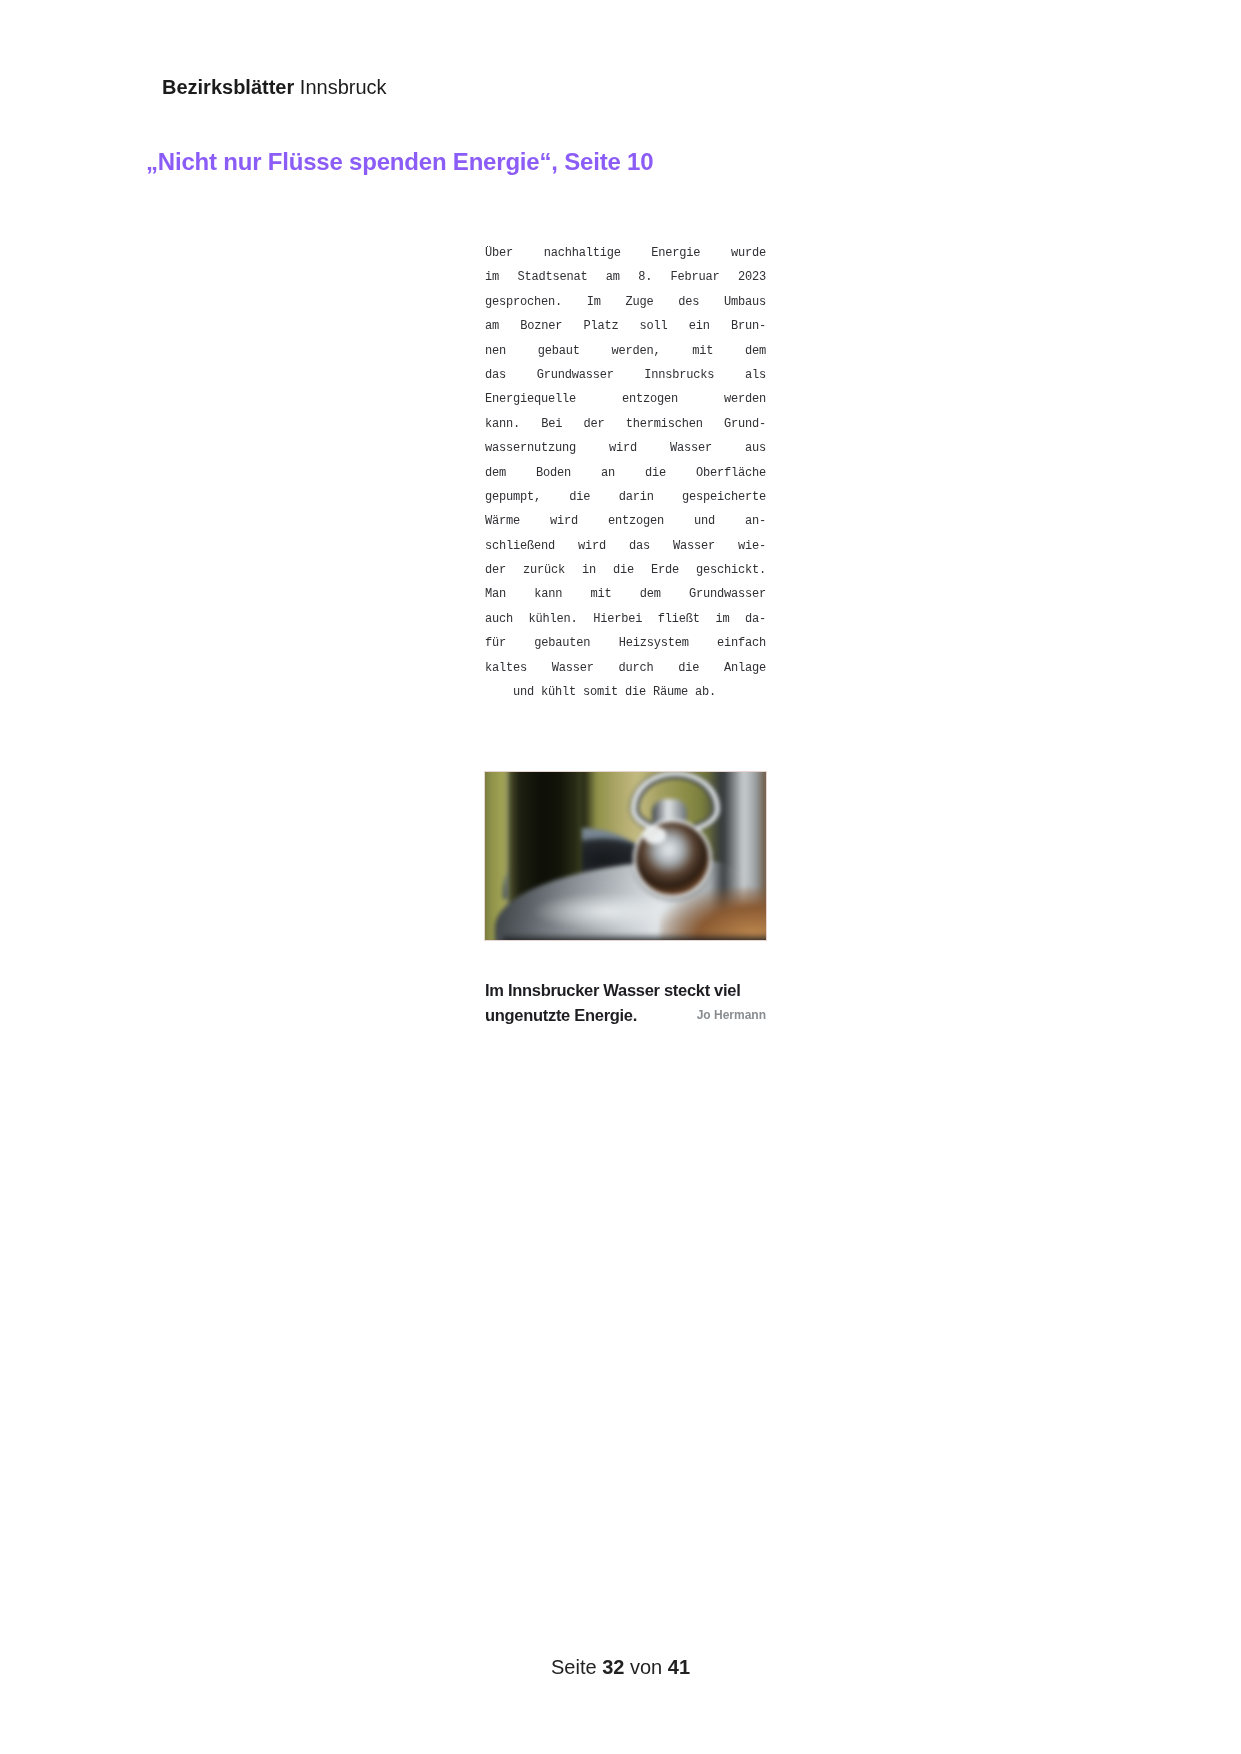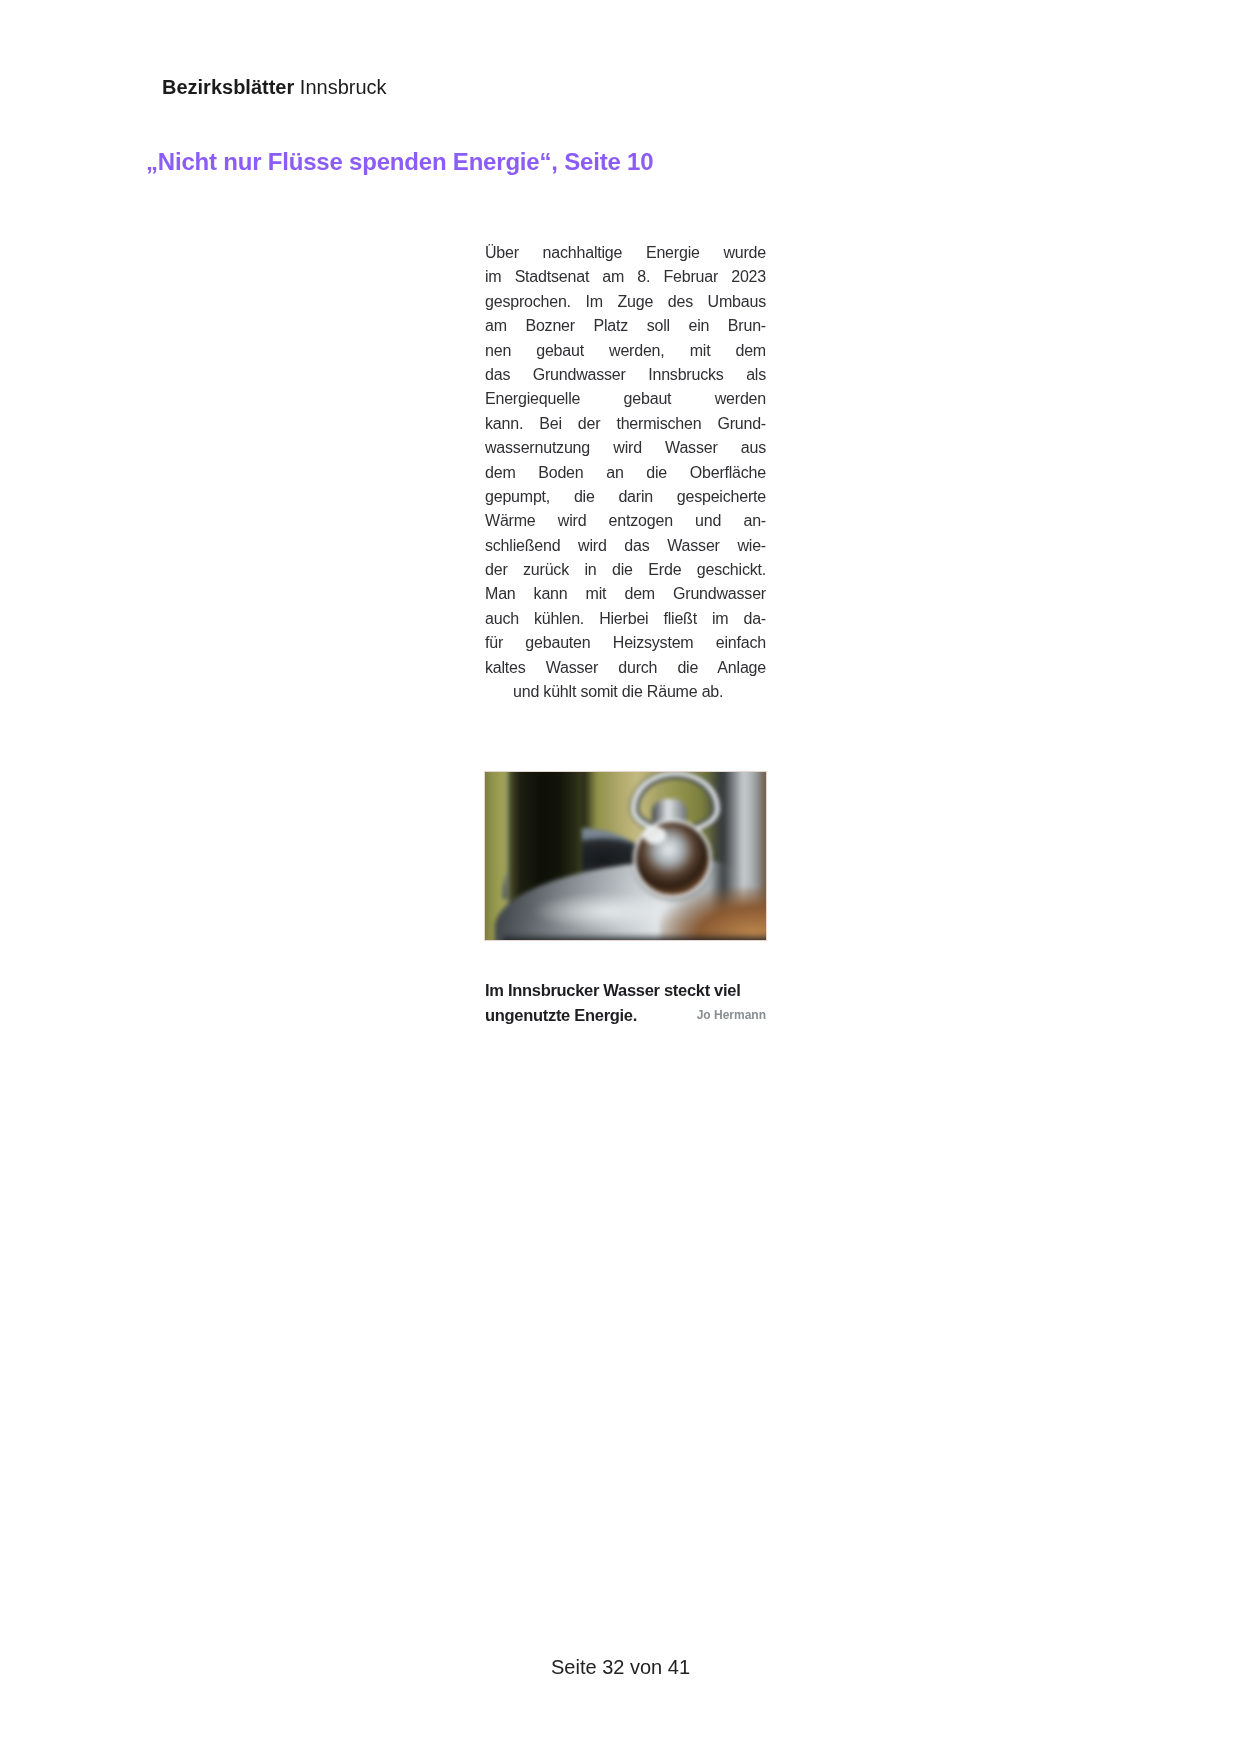--- a/index.html
+++ b/index.html
@@ -22,37 +22,37 @@
   .doc-title {
     position: absolute; left: 146px; top: 148px;
     font-size: 24px; font-weight: bold; color: #8b5cf6;
     letter-spacing: -0.2px;
   }
 
   .page-footer {
     position: absolute; left: 0; top: 1656px; width: 1241px;
     text-align: center; font-size: 20px; color: #222;
   }
-  .page-footer .num { font-weight: normal; }
+  .page-footer .num { font-weight: bold; }
 
   
   .clipping {
     position: absolute; left: 485px; top: 234px; width: 281px;
   }
   .headline {
     font-family: "DejaVu Serif", serif;
     font-weight: bold;
     font-size: 27.5px; line-height: 32px;
     color: #232329; letter-spacing: -0.6px;
     margin: 0 0 6px 0;
   }
   .article-body {
     margin-top: 7px;
-    font-family: Liberation Sans, sans-serif;
-    font-size: 16px; line-height: 24.4px;
+    font-family: Liberation Mono, monospace;
+    font-size: 12px; line-height: 24.4px;
     color: #2f2f34; letter-spacing: -0.2px;
   }
   .body-line {
     text-align: justify;
     text-align-last: justify;
     white-space: normal;
     height: 24.4px; overflow: hidden;
   }
   .body-line:last-child { text-align-last: left; margin-left: 28px; }
 
@@ -177,21 +177,21 @@
       <div class="body-line">im Stadtsenat am 8. Februar 2023</div>
 
       <div class="body-line">gesprochen. Im Zuge des Umbaus</div>
 
       <div class="body-line">am Bozner Platz soll ein Brun-</div>
 
       <div class="body-line">nen gebaut werden, mit dem</div>
 
       <div class="body-line">das Grundwasser Innsbrucks als</div>
 
-      <div class="body-line">Energiequelle gebaut werden</div>
+      <div class="body-line">Energiequelle entzogen werden</div>
 
       <div class="body-line">kann. Bei der thermischen Grund-</div>
 
       <div class="body-line">wassernutzung wird Wasser aus</div>
 
       <div class="body-line">dem Boden an die Oberfläche</div>
 
       <div class="body-line">gepumpt, die darin gespeicherte</div>
 
       <div class="body-line">Wärme wird entzogen und an-</div>

